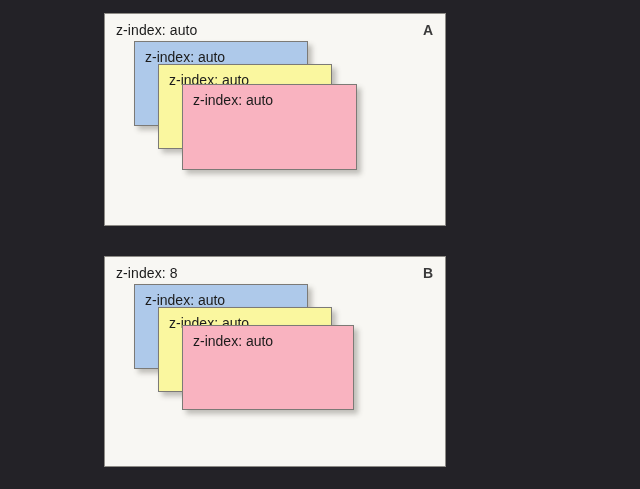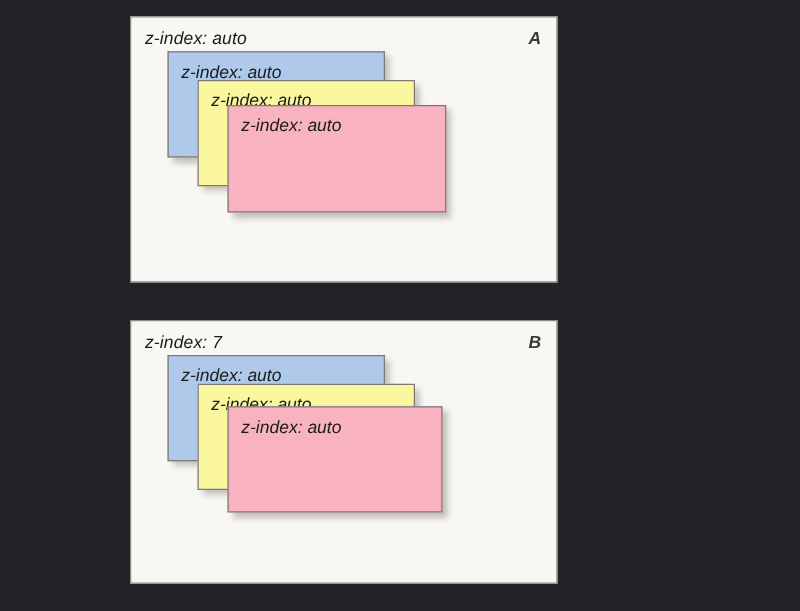--- a/index.html
+++ b/index.html
@@ -14,21 +14,20 @@
     overflow: hidden;
     position: relative;
   }
 
   .stage {
     position: absolute;
     left: 0;
     top: 0;
     width: 568px;
     height: 489px;
-    font-style: italic;
   }
 
   
   .panel {
     position: absolute;
     background: #f8f7f3;
     border: 1px solid #8d8b86;
     box-sizing: border-box;
   }
   #panel-a {
@@ -130,21 +129,21 @@
     </div>
 
     <div class="box" id="a-pink">
       <span class="box-label">z-index: auto</span>
     </div>
 
   </div>
 
   <div class="panel" id="panel-b">
 
-    <span class="panel-label">z-index: 7</span>
+    <span class="panel-label">z-index: 8</span>
 
     <span class="panel-letter">B</span>
 
     <div class="box" id="b-blue">
       <span class="box-label">z-index: auto</span>
     </div>
 
     <div class="box" id="b-yellow">
       <span class="box-label">z-index: auto</span>
     </div>

